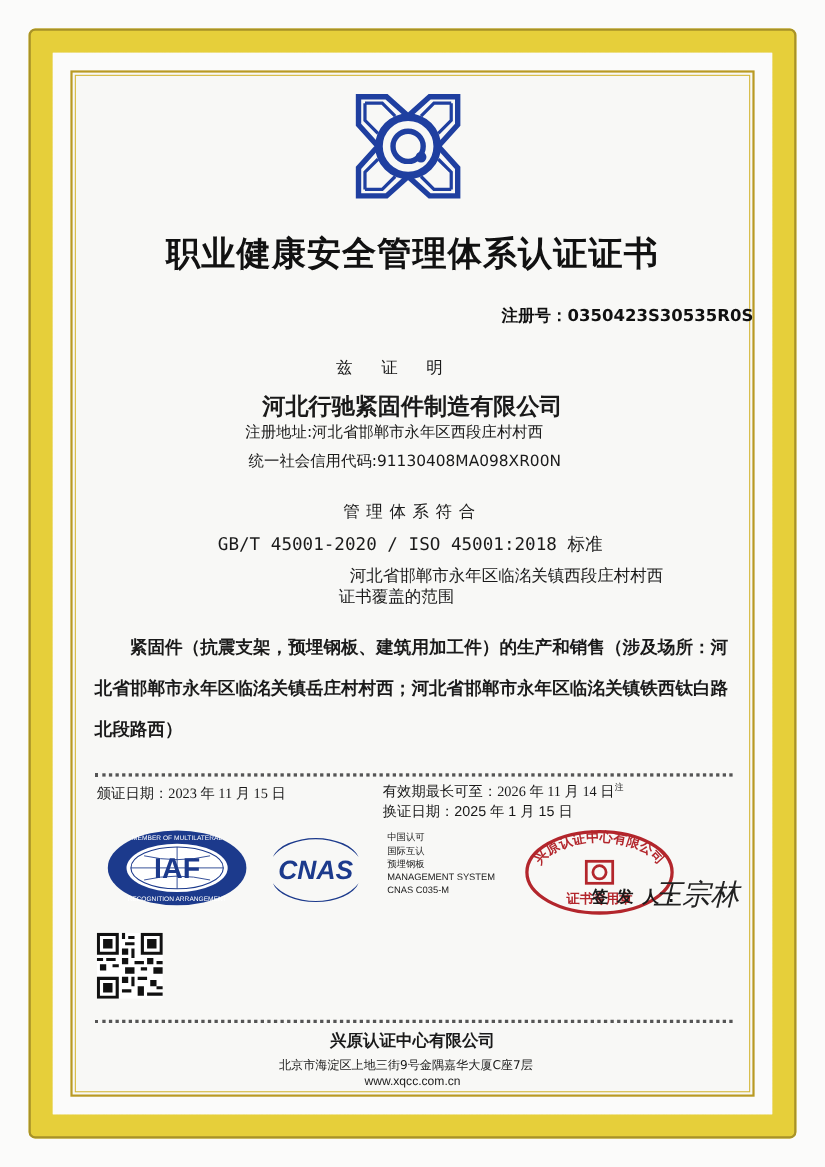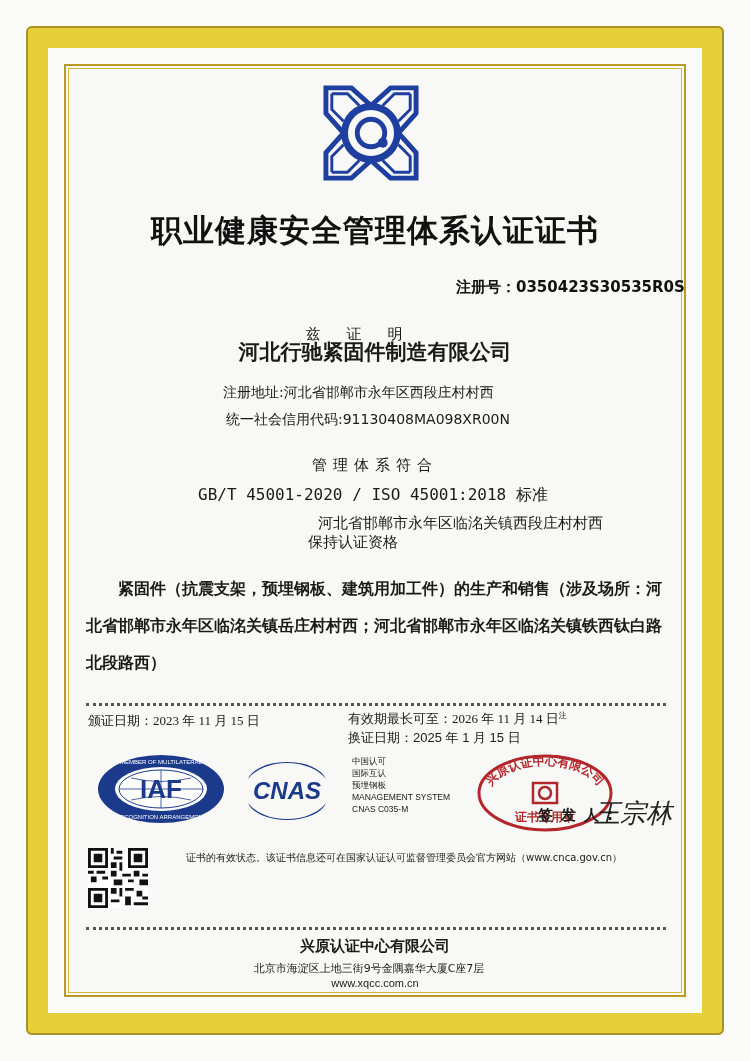--- a/index.html
+++ b/index.html
@@ -35,21 +35,21 @@
     background: #f8f8f6;
   }
   .abs { position: absolute; }
   .logo { left: 322px; top: 84px; width: 98px; height: 98px; }
   .title {
     left: 0; width: 750px; top: 210px; text-align: center;
     font-size: 31px; font-weight: bold; letter-spacing: 1px; color: #111;
   }
   .regno { left: 456px; top: 278px; font-size: 15px; font-weight: bold; color: #111; }
   .certify { left: 0; width: 714px; top: 325px; text-align: center; font-size: 15px; letter-spacing: 26px; padding-left: 20px; box-sizing: border-box; }
-  .company { left: 0; width: 750px; top: 338px; text-align: center; font-size: 21px; font-weight: bold; }
+  .company { left: 0; width: 750px; top: 355px; text-align: center; font-size: 21px; font-weight: bold; }
   .addr { left: 223px; top: 384px; font-size: 14px; }
   .uscc { left: 226px; top: 411px; font-size: 14px; }
   .conform { left: 0; width: 750px; top: 456px; text-align: center; font-size: 15px; letter-spacing: 6px; }
   .standard { left: 198px; top: 485px; font-size: 16px; font-family: "DejaVu Sans Mono", monospace; }
   .site-addr { left: 318px; top: 514px; font-size: 15px; }
   .scope-label { left: 308px; top: 533px; font-size: 15px; }
   .scope {
     left: 86px; top: 570px; width: 580px; font-size: 16px; font-weight: bold; line-height: 37px;
     text-indent: 32px;
   }
@@ -89,21 +89,21 @@
 
 <div class="abs title">职业健康安全管理体系认证证书</div>
 <div class="abs regno">注册号：0350423S30535R0S</div>
 <div class="abs certify">兹证明</div>
 <div class="abs company">河北行驰紧固件制造有限公司</div>
 <div class="abs addr">注册地址:河北省邯郸市永年区西段庄村村西</div>
 <div class="abs uscc">统一社会信用代码:91130408MA098XR00N</div>
 <div class="abs conform">管理体系符合</div>
 <div class="abs standard">GB/T 45001-2020 / ISO 45001:2018 标准</div>
 <div class="abs site-addr">河北省邯郸市永年区临洺关镇西段庄村村西</div>
-<div class="abs scope-label">保持认证资格</div>
+<div class="abs scope-label">证书覆盖的范围</div>
 <div class="abs scope">紧固件（抗震支架，预埋钢板、建筑用加工件）的生产和销售（涉及场所：河北省邯郸市永年区临洺关镇岳庄村村西；河北省邯郸市永年区临洺关镇铁西钛白路北段路西）</div>
 
 <div class="abs dots"></div>
 <div class="abs issue-date">颁证日期：2023 年 11 月 15 日</div>
 <div class="abs valid-date"><span>有效期最长可至：2026 年 11 月 14 日</span><sup>注</sup></div>
 <div class="abs renew-date">换证日期：2025 年 1 月 15 日</div>
 
 <svg class="abs iaf" viewBox="0 0 130 72">
   <ellipse cx="65" cy="36" rx="63" ry="34" fill="#1c3a8c"></ellipse>
   <ellipse cx="65" cy="36" rx="46" ry="22" fill="#fff"></ellipse>
@@ -142,19 +142,18 @@
 
 <svg class="abs qr" viewBox="0 0 21 21">
   <rect width="21" height="21" fill="#fff"></rect>
   <path d="M0 0h7v7H0z M14 0h7v7h-7z M0 14h7v7H0z" fill="#111"></path>
   <path d="M1 1h5v5H1z M15 1h5v5h-5z M1 15h5v5H1z" fill="#fff"></path>
   <path d="M2 2h3v3H2z M16 2h3v3h-3z M2 16h3v3H2z" fill="#111"></path>
   <path d="M8 0h1v2H8z M10 1h2v1h-2z M9 3h3v1H9z M8 5h2v2H8z M11 5h1v3h-1z M0 8h2v1H0z M3 8h3v1H3z M8 8h2v2H8z M12 9h3v1h-3z M16 8h2v2h-2z M19 9h2v1h-2z M1 10h2v2H1z M5 10h2v1H5z M9 11h3v2H9z M14 11h2v1h-2z M18 11h3v2h-3z M8 14h2v2H8z M11 14h1v3h-1z M13 14h3v1h-3z M17 15h2v2h-2z M8 18h3v1H8z M13 17h2v3h-2z M16 19h5v1h-5z M19 17h2v1h-2z" fill="#111"></path>
 </svg>
 
 <div class="abs note">
-  <div class="indent">证书的有效状态。该证书信息还可在国家认证认可监督管理委员会官方网站（www.cnca.gov.cn）</div>
 </div>
 
 <div class="abs dots2"></div>
 <div class="abs issuer-name">兴原认证中心有限公司</div>
 <div class="abs issuer-addr">北京市海淀区上地三街9号金隅嘉华大厦C座7层</div>
 <div class="abs issuer-web">www.xqcc.com.cn</div>
 
 </body></html>

